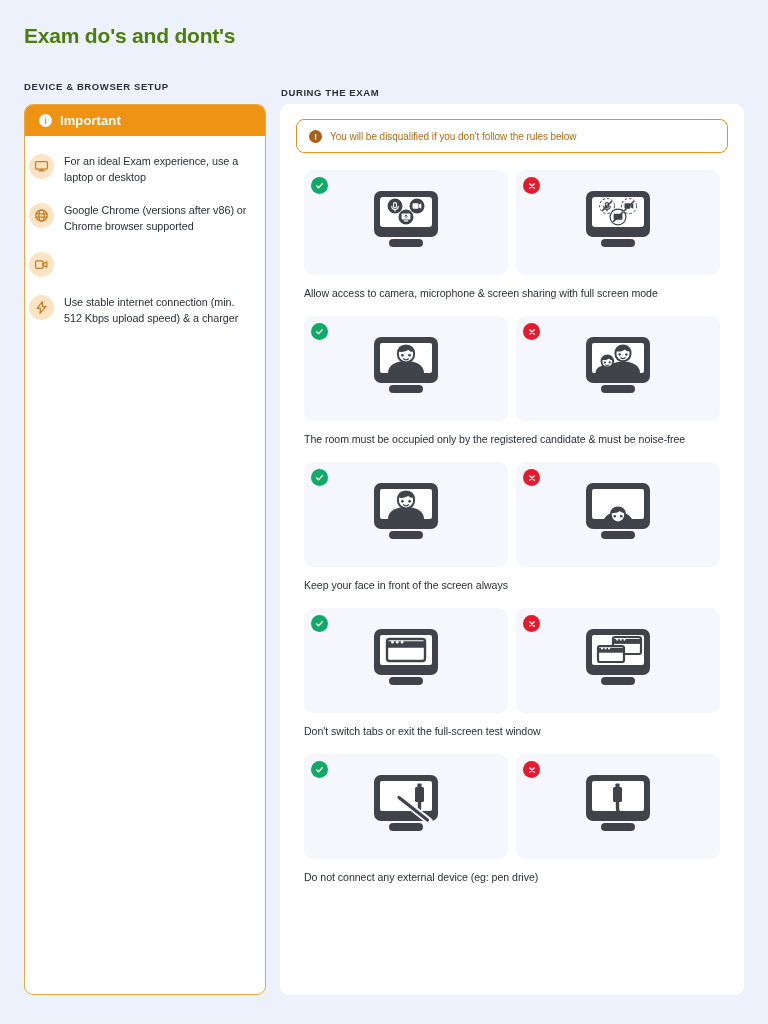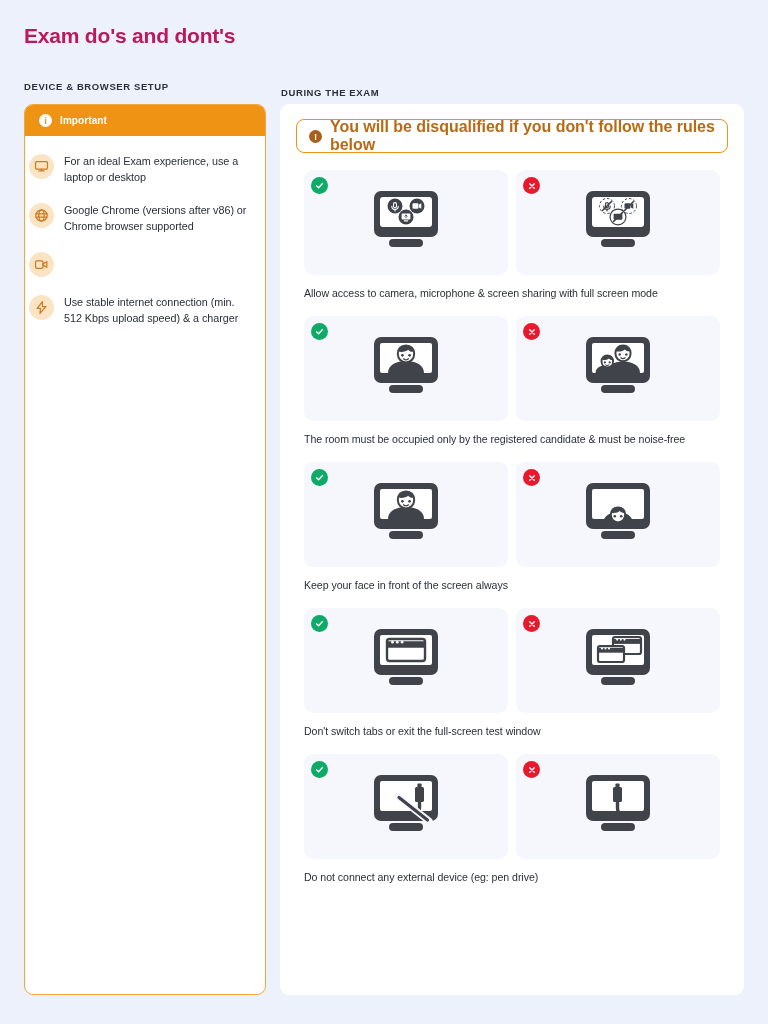--- a/index.html
+++ b/index.html
@@ -6,21 +6,21 @@
   html, body {
     width: 768px; height: 1024px;
     background: #edf1fb;
     font-family: "Liberation Sans", sans-serif;
     -webkit-font-smoothing: antialiased;
   }
   .page { position: relative; width: 768px; height: 1024px; padding: 0; }
 
   .page-title {
     position: absolute; left: 24px; top: 24px;
-    font-size: 21px; font-weight: bold; color: #be185d;
+    font-size: 21px; font-weight: bold; color: #4d7c0f;
     letter-spacing: -0.2px;
   }
 
   .col-head {
     position: absolute;
     font-size: 9.5px; font-weight: bold; color: #2c3038;
     letter-spacing: 0.6px;
   }
   .col-head.left  { left: 24px;  top: 81px; }
   .col-head.right { left: 281px; top: 87px; }
@@ -37,21 +37,21 @@
     height: 31px; background: #ee9314;
     display: flex; align-items: center; gap: 8px;
     padding: 0 14px;
   }
   .left-head .info-dot {
     width: 13px; height: 13px; border-radius: 50%;
     background: #ffffff; color: #ee9314;
     font-size: 9.5px; font-weight: bold; line-height: 13px;
     text-align: center; flex: none;
   }
-  .left-head .h-label { font-size: 10px; font-weight: bold; color: #fff; letter-spacing: 0.1px; }
+  .left-head .h-label { font-size: 13px; font-weight: bold; color: #fff; letter-spacing: 0.1px; }
 
   .setup-list { padding: 9px 12px 0 4px; }
   .setup-item { display: flex; align-items: flex-start; gap: 10px; padding: 8px 0 9px 0; }
   .setup-icon {
     width: 25px; height: 25px; flex: none; border-radius: 50%;
     background: #fbe4c4; display: flex; align-items: center; justify-content: center;
     margin-top: 1px;
   }
   .setup-icon svg { display: block; }
   .setup-text {
@@ -69,21 +69,21 @@
   .warn-banner {
     margin: 15px 16px 0 16px; height: 34px;
     border: 1.4px solid #ee9314; border-radius: 8px;
     display: flex; align-items: center; gap: 8px; padding: 0 12px;
   }
   .warn-banner .warn-dot {
     width: 13px; height: 13px; border-radius: 50%;
     background: #a8601b; color: #fff; flex: none;
     font-size: 9.5px; font-weight: bold; line-height: 13px; text-align: center;
   }
-  .warn-banner .warn-text { font-size: 16px; font-weight: bold; color: #b86a15; letter-spacing: -0.05px; }
+  .warn-banner .warn-text { font-size: 10px; font-weight: normal; color: #b86a15; letter-spacing: -0.05px; }
 
   .rules { padding: 0 24px; }
   .rule { padding-top: 17px; }
   .rule-tiles { display: flex; gap: 8px; }
   .tile {
     position: relative; flex: 1; height: 105px;
     background: #f5f7fd; border-radius: 9px;
     display: flex; align-items: center; justify-content: center;
   }
   .badge {

